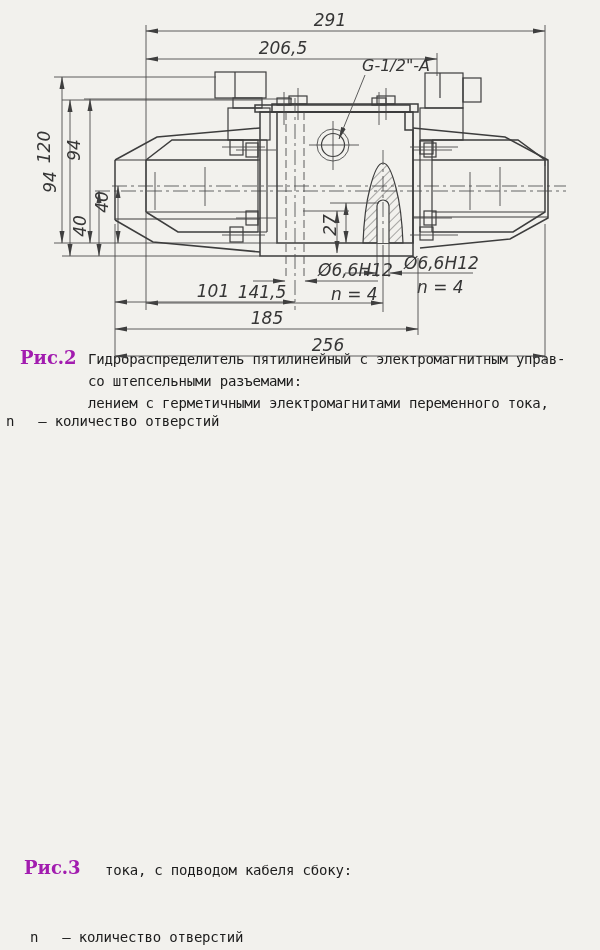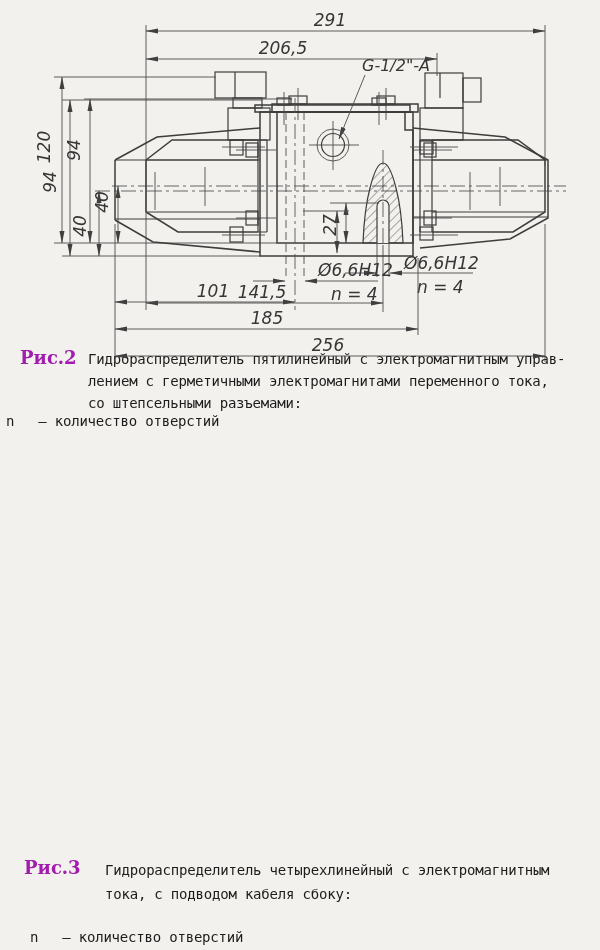--- a/index.html
+++ b/index.html
@@ -133,22 +133,22 @@
     <text class="dimtxt" x="108" y="202" text-anchor="middle" transform="rotate(-90 108 202)">40</text>
     <text class="dimtxt" x="336" y="225" text-anchor="middle" transform="rotate(-90 336 225)">27</text>
     <text class="dimtxt" x="262" y="298" text-anchor="middle">141,5</text>
     <text class="dimtxt" x="404" y="269">Ø6,6H12</text>
     <text class="dimtxt" x="417" y="293">n = 4</text>
   </svg>
 
   <div class="figlabel" style="left:20px;top:347px;">Рис.2</div>
   <div class="cap" style="left:88px;top:348px;">
     <div class="capline">Гидрораспределитель пятилинейный с электромагнитным управ-</div>
+    <div class="capline">со штепсельными разъемами:</div>
     <div class="capline">лением с герметичными электромагнитами переменного тока,</div>
-    <div class="capline">со штепсельными разъемами:</div>
   </div>
   <div class="cap" style="left:6px;top:413px;">
     <span>n</span><span class="notegap">– количество отверстий</span>
   </div>
 
   <svg id="fig3svg" width="600" height="390" viewBox="0 460 600 390">
     <defs>
       <marker id="ar3" viewBox="0 0 12 6" refX="11.5" refY="3" markerWidth="14" markerHeight="7" orient="auto-start-reverse">
           <path d="M0,0.6 L12,3 L0,5.4 Z" fill="#3f3f3f"></path>
         </marker>
@@ -219,20 +219,19 @@
     <text class="dimtxt" x="86" y="686" text-anchor="middle" transform="rotate(-90 86 686)">40</text>
     <text class="dimtxt" x="213" y="757" text-anchor="middle">101</text>
     <text class="dimtxt" x="267" y="784" text-anchor="middle">185</text>
     <text class="dimtxt" x="328" y="811" text-anchor="middle">256</text>
     <text class="dimtxt" x="318" y="736">Ø6,6H12</text>
     <text class="dimtxt" x="331" y="760">n = 4</text>
   </svg>
 
   <div class="figlabel" style="left:24px;top:857px;">Рис.3</div>
   <div class="cap" style="left:105px;top:858px;">
-    <div class="capline3">Гидрораспределитель четырехлинейный с электромагнитным</div>
     <div class="capline3">тока, с подводом кабеля сбоку:</div>
   </div>
   <div class="cap" style="left:30px;top:929px;">
     <span>n</span><span class="notegap">– количество отверстий</span>
   </div>
 
 </div>
 
 </body></html>

